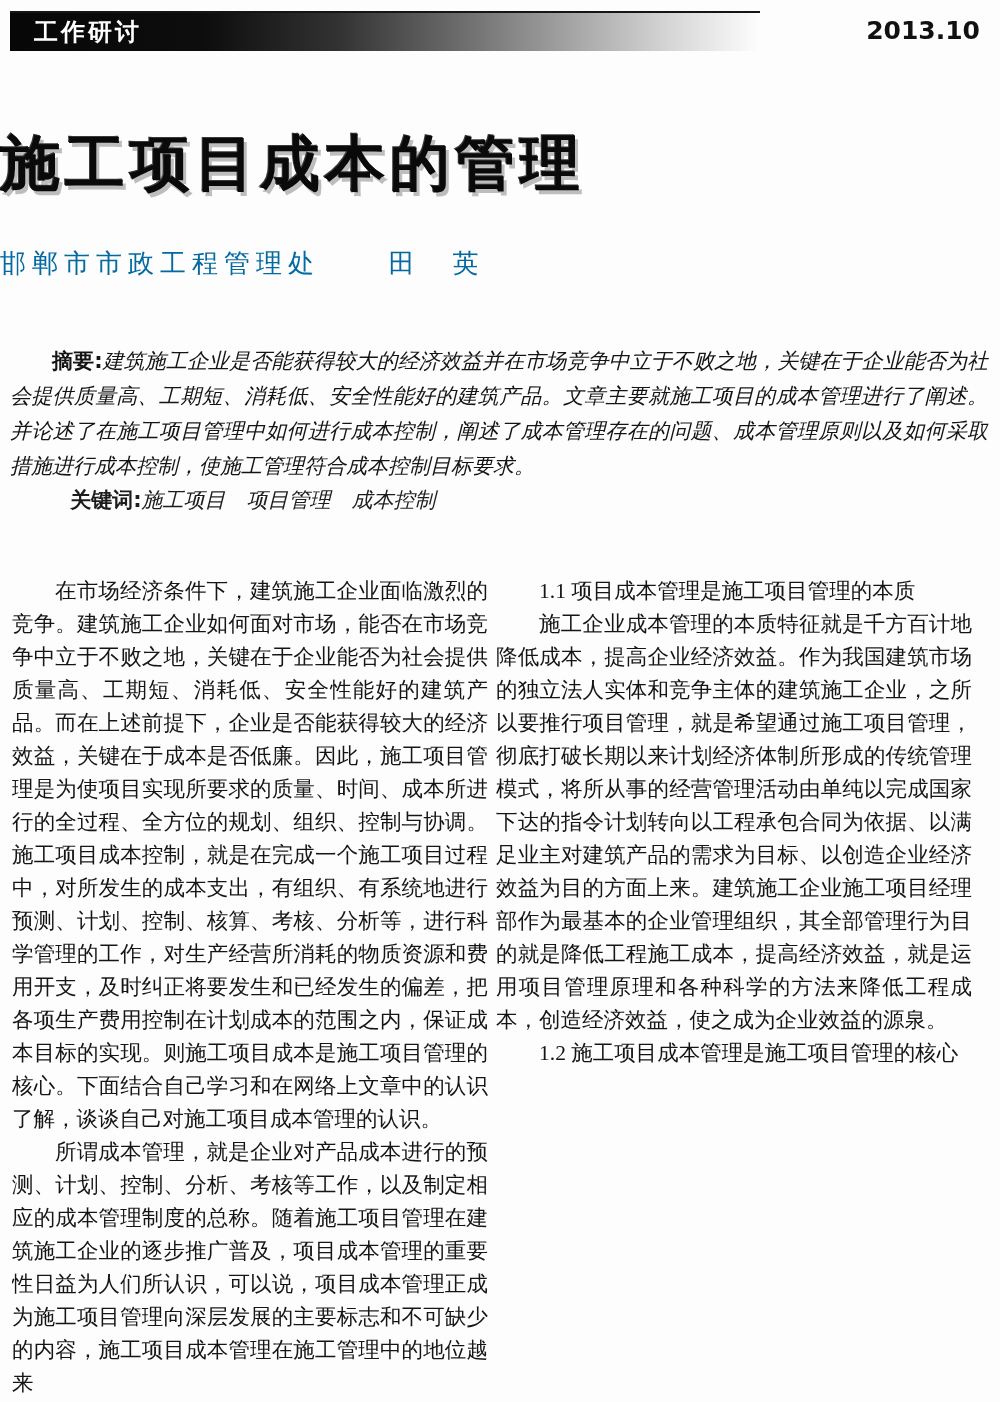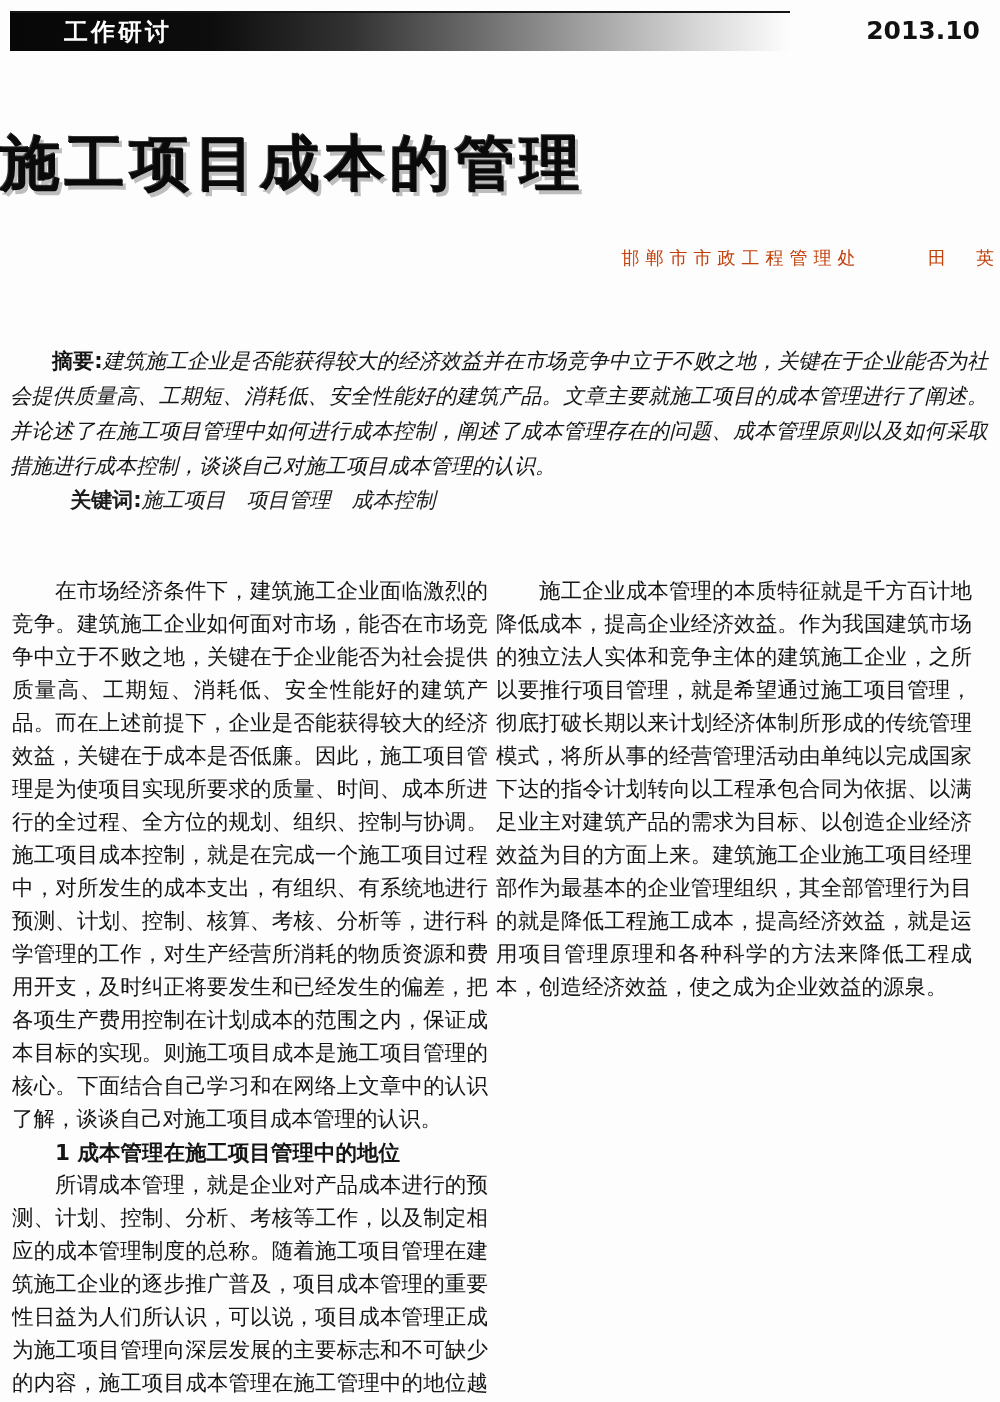--- a/index.html
+++ b/index.html
@@ -11,21 +11,21 @@
     overflow:hidden;
     color:#1c1c1c;
     font-family:"Liberation Serif","DejaVu Serif",serif;
   }
   
   .header-bar{
     position:absolute;left:10px;top:11px;
     width:750px;height:38px;
     background:linear-gradient(90deg,#070707 0%,#0d0d0d 26%,#333 44%,#6c6c6c 60%,#a5a5a5 75%,#d6d6d6 88%,#fdfdfd 100%);
     border-top:2px solid #151515;
-    display:flex;align-items:center;padding-left:30px;
+    display:flex;align-items:center;
   }
   .header-bar-label{
     color:#ffffff;
     font-family:"DejaVu Sans","Liberation Sans",sans-serif;
     font-weight:bold;font-size:24px;letter-spacing:3px;
     padding-left:24px;
   }
   .issue{
     position:absolute;right:20px;top:16px;
     font-family:"DejaVu Sans","Liberation Sans",sans-serif;
@@ -34,21 +34,21 @@
   
   .title{
     position:absolute;top:124px;left:0;width:100%;
     font-family:"DejaVu Sans","Liberation Sans",sans-serif;
     font-weight:900;font-size:60px;letter-spacing:5px;
     color:#0a0a0a;
     text-shadow:3px 4px 0 rgba(70,70,70,0.35), -1px -1px 0 #3a3a3a;
   }
   .byline{
     position:absolute;top:246px;left:0;width:100%;
-    text-align:right;font-size:18px;letter-spacing:6px;color:#c2410c;
+    text-align:left;font-size:26px;letter-spacing:6px;color:#0369a1;
   }
   .byline .author{margin-left:56px;}
   
   .abstract{
     position:absolute;top:344px;left:10px;width:978px;
     font-size:21px;line-height:35px;
     text-align:justify;text-justify:inter-character;
     font-style:italic;color:#141414;
   }
   .abstract p{margin:0;text-indent:2em;}
@@ -90,32 +90,33 @@
 
   <div class="title">施工项目成本的管理</div>
 
   <div class="byline">
     <span class="affiliation">邯郸市市政工程管理处</span>
     <span class="author">田　英</span>
   </div>
 
   <div class="abstract">
     <p>
-      <span class="label">摘要:</span><span>建筑施工企业是否能获得较大的经济效益并在市场竞争中立于不败之地，关键在于企业能否为社会提供质量高、工期短、消耗低、安全性能好的建筑产品。文章主要就施工项目的成本管理进行了阐述。并论述了在施工项目管理中如何进行成本控制，阐述了成本管理存在的问题、成本管理原则以及如何采取措施进行成本控制，谈谈自己对施工项目成本管理的认识。</span>
+      <span class="label">摘要:</span><span>建筑施工企业是否能获得较大的经济效益并在市场竞争中立于不败之地，关键在于企业能否为社会提供质量高、工期短、消耗低、安全性能好的建筑产品。文章主要就施工项目的成本管理进行了阐述。并论述了在施工项目管理中如何进行成本控制，阐述了成本管理存在的问题、成本管理原则以及如何采取措施进行成本控制，使施工管理符合成本控制目标要求。</span>
     </p>
   </div>
 
   <div class="keywords">
     <span class="label">关键词:</span><span class="value">施工项目　项目管理　成本控制</span>
   </div>
 
   <div class="columns">
     <div class="col">
       <p>在市场经济条件下，建筑施工企业面临激烈的竞争。建筑施工企业如何面对市场，能否在市场竞争中立于不败之地，关键在于企业能否为社会提供质量高、工期短、消耗低、安全性能好的建筑产品。而在上述前提下，企业是否能获得较大的经济效益，关键在于成本是否低廉。因此，施工项目管理是为使项目实现所要求的质量、时间、成本所进行的全过程、全方位的规划、组织、控制与协调。施工项目成本控制，就是在完成一个施工项目过程中，对所发生的成本支出，有组织、有系统地进行预测、计划、控制、核算、考核、分析等，进行科学管理的工作，对生产经营所消耗的物质资源和费用开支，及时纠正将要发生和已经发生的偏差，把各项生产费用控制在计划成本的范围之内，保证成本目标的实现。则施工项目成本是施工项目管理的核心。下面结合自己学习和在网络上文章中的认识了解，谈谈自己对施工项目成本管理的认识。</p>
-      <div class="h1">1 成本管理在施工项目管理中的地位</div>
       <p>所谓成本管理，就是企业对产品成本进行的预测、计划、控制、分析、考核等工作，以及制定相应的成本管理制度的总称。随着施工项目管理在建筑施工企业的逐步推广普及，项目成本管理的重要性日益为人们所认识，可以说，项目成本管理正成为施工项目管理向深层发展的主要标志和不可缺少的内容，施工项目成本管理在施工管理中的地位越来</p>
     </div>
     <div class="col">
+      <div class="h2">1.1 项目成本管理是施工项目管理的本质</div>
       <p>施工企业成本管理的本质特征就是千方百计地降低成本，提高企业经济效益。作为我国建筑市场的独立法人实体和竞争主体的建筑施工企业，之所以要推行项目管理，就是希望通过施工项目管理，彻底打破长期以来计划经济体制所形成的传统管理模式，将所从事的经营管理活动由单纯以完成国家下达的指令计划转向以工程承包合同为依据、以满足业主对建筑产品的需求为目标、以创造企业经济效益为目的方面上来。建筑施工企业施工项目经理部作为最基本的企业管理组织，其全部管理行为目的就是降低工程施工成本，提高经济效益，就是运用项目管理原理和各种科学的方法来降低工程成本，创造经济效益，使之成为企业效益的源泉。</p>
+      <div class="h2">1.2 施工项目成本管理是施工项目管理的核心</div>
     </div>
   </div>
 
 </div>
 
 </body></html>

